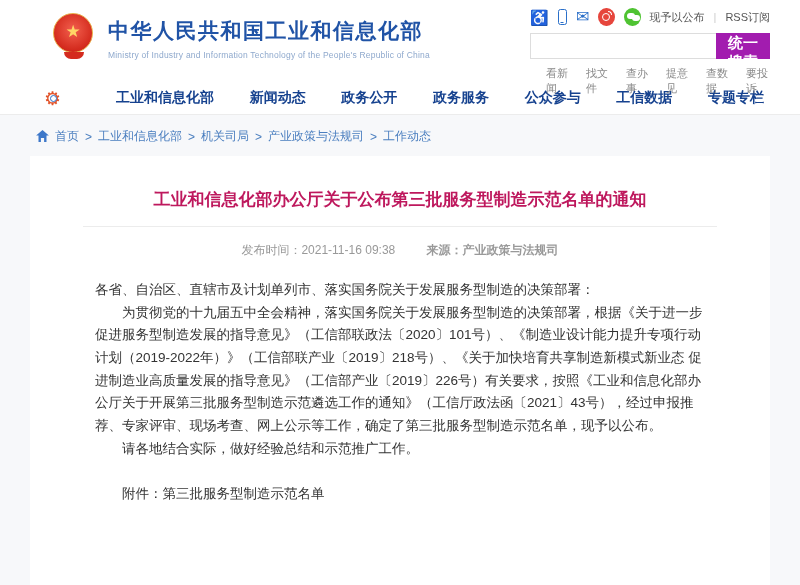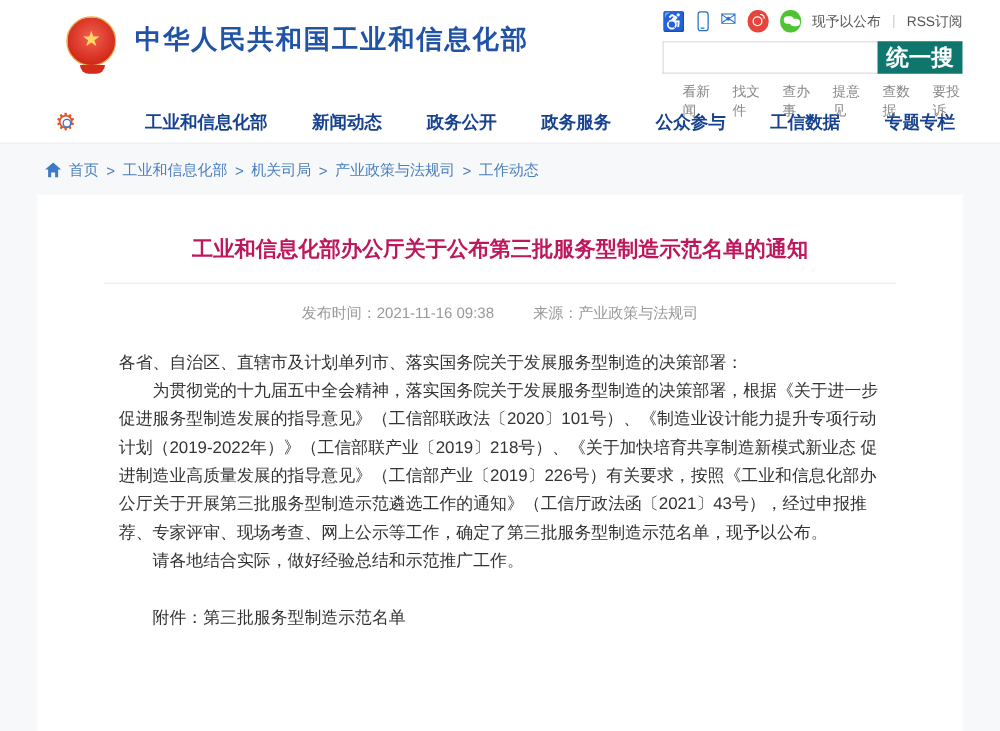--- a/index.html
+++ b/index.html
@@ -40,21 +40,21 @@
   .icon-mobile::after { content:""; position:absolute; bottom:1px; left:50%; transform:translateX(-50%); width:3px; height:1.5px; background:#2a6fc9; }
   .icon-mail { color:#2a6fc9; font-size:16px; line-height:1; }
   .icon-weibo { width:18px; height:18px; border-radius:50%; background:#e6453c; position:relative; }
   .icon-weibo::after { content:""; position:absolute; left:4px; top:5px; width:6px; height:6px; border:1.5px solid #fff; border-radius:50%; }
   .icon-weibo::before { content:""; position:absolute; right:3px; top:3px; width:3px; height:3px; border:1px solid #fff; border-bottom:none; border-left:none; border-radius:0 4px 0 0; }
   .icon-wechat { width:18px; height:18px; border-radius:50%; background:#4fc332; position:relative; }
   .icon-wechat::after { content:""; position:absolute; left:3px; top:5px; width:8px; height:6px; background:#fff; border-radius:3px; box-shadow:5px 2px 0 0 #fff; }
 
   .search-row { display:flex; margin-top:6px; height:26px; }
   .search-input { flex:1; border:1px solid #ddd; border-right:none; padding:0 6px; font-size:12px; outline:none; font-family:inherit; }
-  .search-btn { width:68px; background:#0f766e; color:#fff; border:none; font-size:18px; font-weight:bold; cursor:pointer; font-family:inherit; }
+  .search-btn { width:54px; background:#a21caf; color:#fff; border:none; font-size:15px; font-weight:bold; cursor:pointer; font-family:inherit; }
   .quick-row { display:flex; justify-content:space-between; margin-top:7px; }
   .quick-link { font-size:11px; color:#888; text-decoration:none;margin-left:16px; }
 
   
   .nav { height:33px; background:#fff; border-bottom:1px solid #ececec; display:flex; align-items:center; padding:0 32px 0 44px; }
   .nav-logo { position:relative; display:inline-block; color:#e2542b; font-size:19px; line-height:1; width:20px; }
   .nav-logo::after { content:""; position:absolute; left:6px; top:6px; width:5px; height:5px; background:#fff; border:1.5px solid #2a6fc9; border-radius:50%; }
   .nav-items { flex:1; display:flex; justify-content:space-between; margin:0 4px 0 52px; }
   .nav-item { font-size:14px; font-weight:bold; color:#16428f; text-decoration:none; }
 
@@ -62,40 +62,41 @@
   .breadcrumb { display:flex; align-items:center; gap:6px; padding:13px 2px 11px 36px; font-size:12px; }
   .crumb { color:#4a7ebf; text-decoration:none; }
   .crumb-sep { color:#4a7ebf; }
   .home-icon { display:inline-flex; margin-top:-1px; }
 
   
   .card { background:#fff; margin:0 30px; padding:24px 65px 40px; height:435px; }
   .article-title { text-align:center; font-size:17px; font-weight:bold; color:#be185d; margin-top:8px; }
   .title-divider { border-top:1px solid #ececec; margin:15px -12px 0; }
   .meta { text-align:center; font-size:12px; color:#999; margin-top:15px; }
-  .meta-src { margin-left:28px; }
+  .meta-src { margin-left:28px;font-weight:bold; }
   .doc-number { text-align:center; font-size:13.5px; color:#555; margin-top:37px; }
   .body-text { margin-top:20px; font-size:13.5px; line-height:1.68; color:#333; }
   .body-text p { margin:0; }
   .indent { text-indent:2em; }
   .attachment-line { margin-top:23px !important; }
 </style>
 </head>
 <body>
 
 <div class="header">
   <div class="header-left">
     <div class="emblem">
       <div class="emblem-circle">
         <span class="emblem-star">★</span>
       </div>
       <div class="emblem-ribbon"></div>
     </div>
     <div class="site-title-block">
       <div class="site-title">中华人民共和国工业和信息化部</div>
+      <div class="site-subtitle">Ministry of Industry and Information Technology of the People's Republic of China</div>
     </div>
   </div>
 
   <div class="header-right">
     <div class="util-row">
       <span class="icon-access">♿</span>
       <span class="icon-mobile"></span>
       <span class="icon-mail">✉</span>
       <span class="icon-weibo"></span>
       <span class="icon-wechat"></span>

